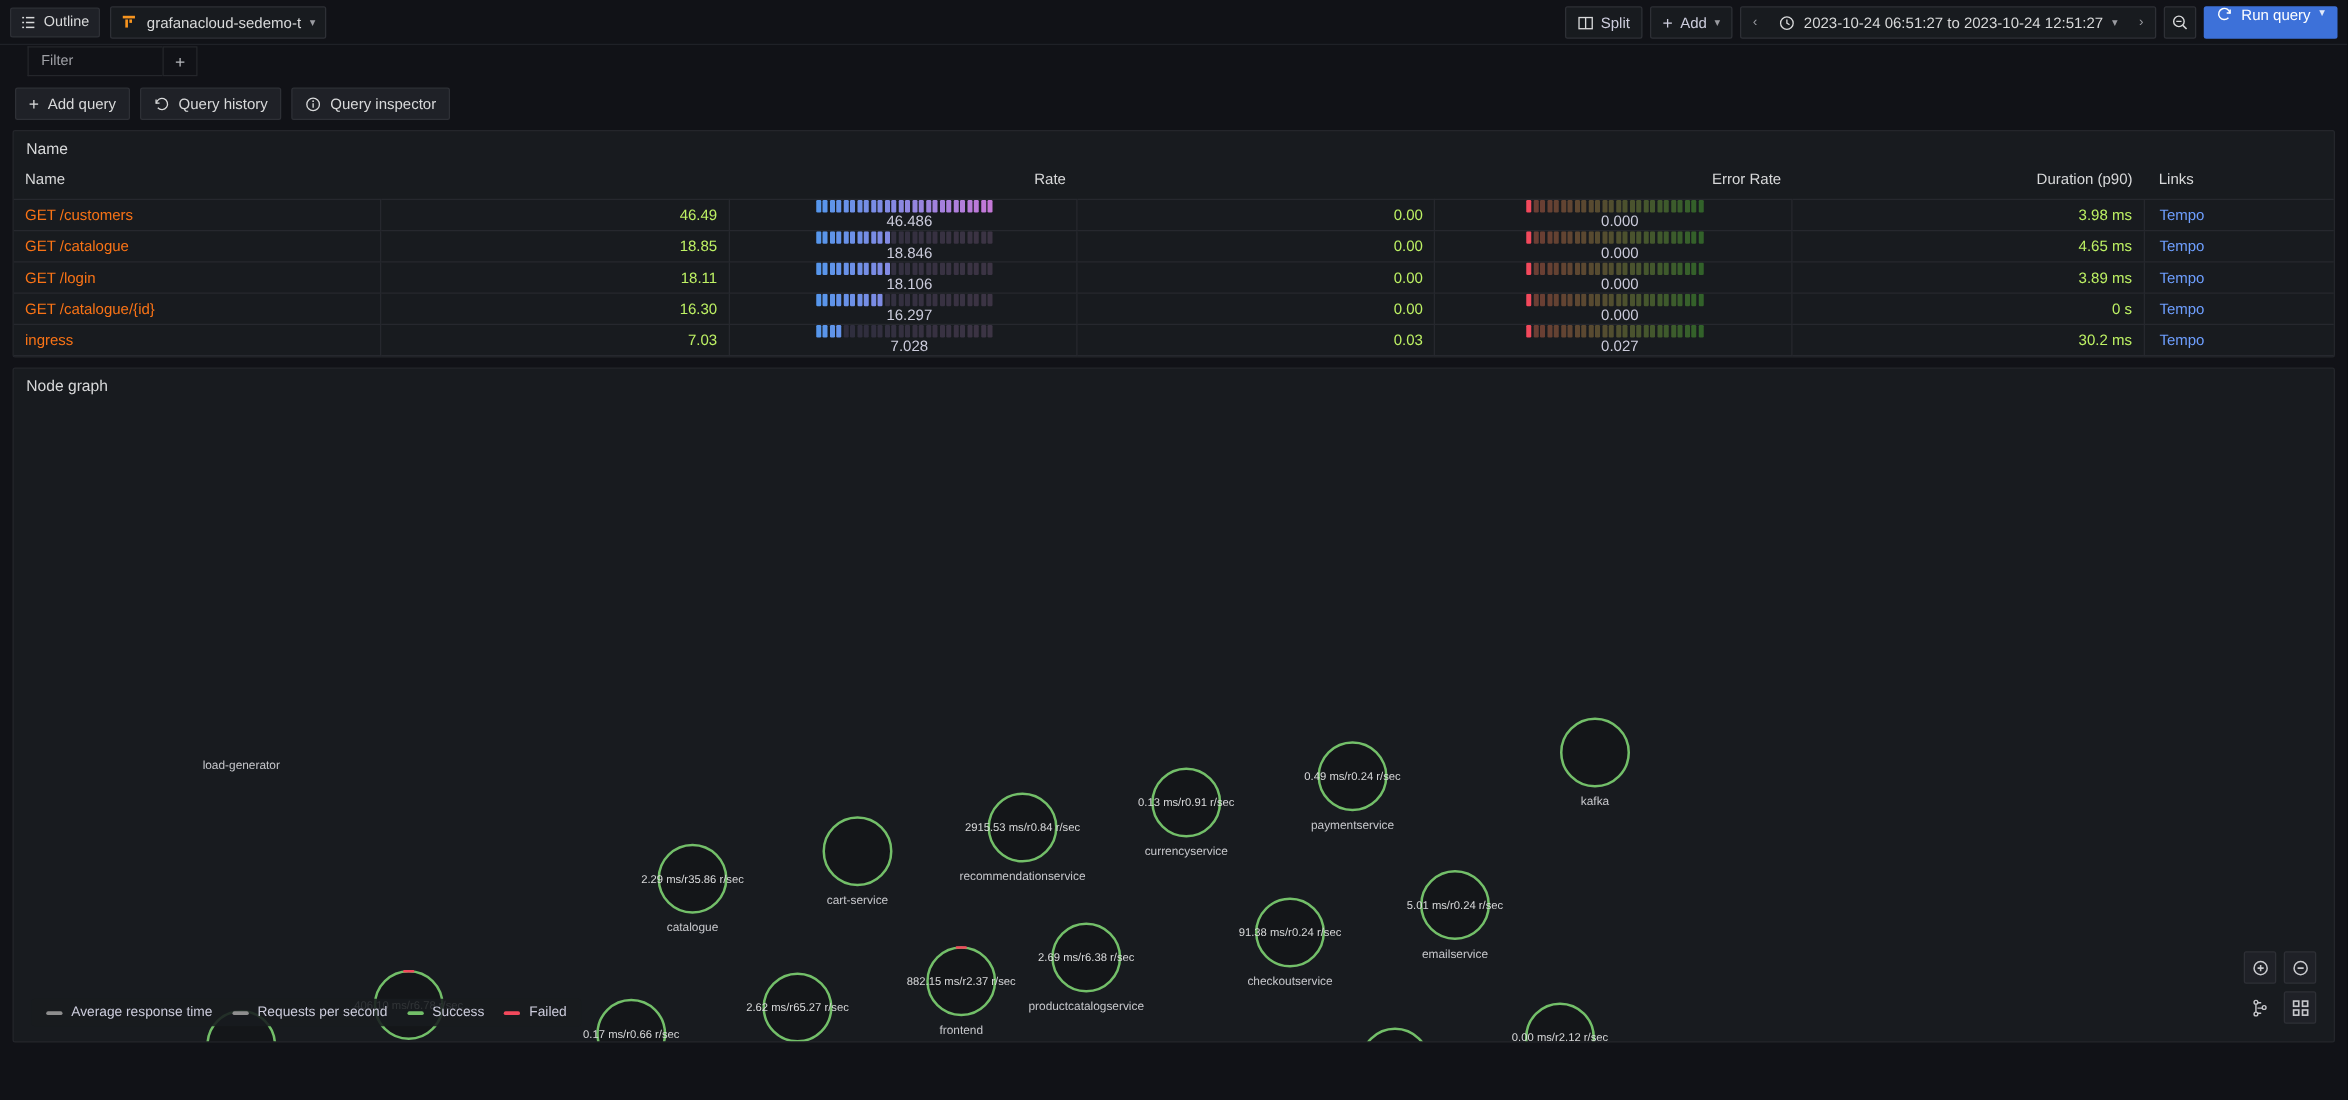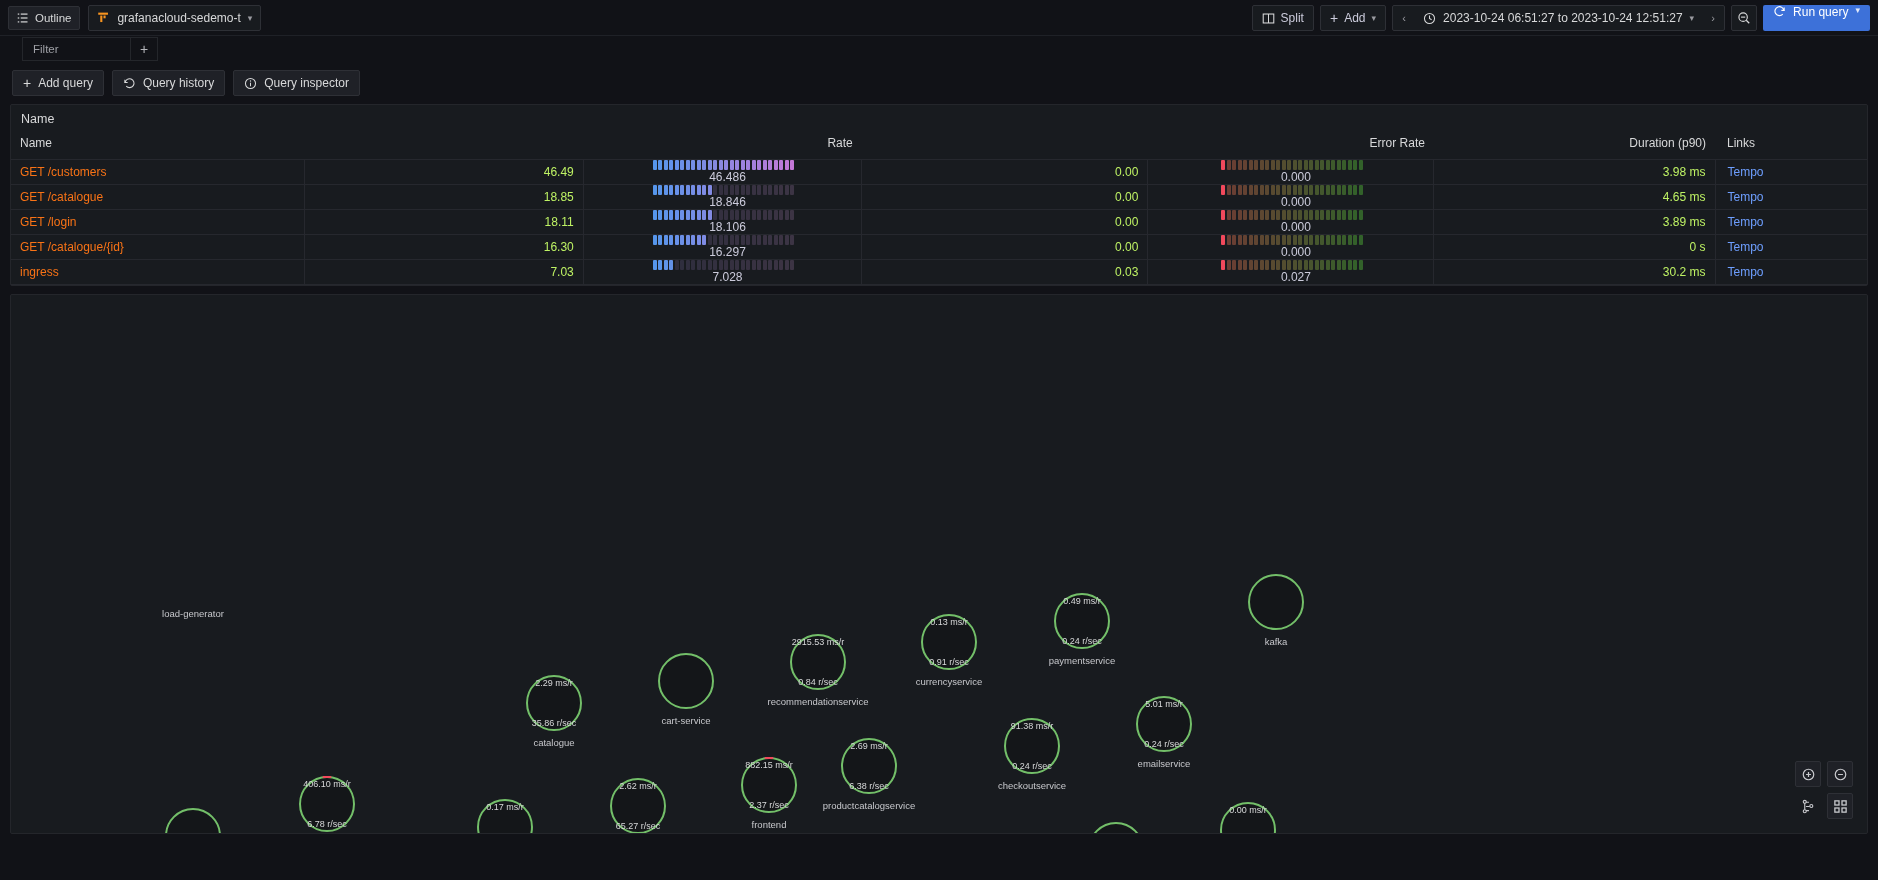--- a/index.html
+++ b/index.html
@@ -105,21 +105,21 @@
   .gauge-val { font-size: 12px; color: #ccccdc; margin-left: 10px; }
   .cell-link { color: #6e9fff; cursor: pointer; }
 
   
   .nodegraph { position: relative; height: 540px; overflow: hidden; }
   .ng-canvas { position: absolute; inset: 0; }
   .node { position: absolute; transform: translate(-50%, -50%); }
   .node .ring {
     width: 56px; height: 56px; border-radius: 50%;
     border: 2px solid #73bf69; background: #141619;
-    display: flex; flex-direction: column; align-items: center; justify-content: space-between;
+    display: flex; flex-direction: row; align-items: center; justify-content: center;
     cursor: pointer;
   }
   .node .ring.err { border-color: #73bf69; position: relative; }
   .node .ring.err::after {
     content: ""; position: absolute; top: -2px; left: 50%; transform: translateX(-50%);
     width: 9px; height: 2px; background: #f2495c; border-radius: 1px;
   }
   .node .l1, .node .l2 { font-size: 9px; color: #d8d9da; line-height: 12px; white-space: nowrap; }
   .node .caption {
     position: absolute; top: 62px; left: 50%; transform: translateX(-50%);
@@ -625,20 +625,21 @@
               </div>
             </td>
             <td class="cell-num">30.2 ms</td>
             <td style="padding-left:12px"><span class="cell-link">Tempo</span></td>
           </tr>
         </tbody>
     </table>
   </div>
 
   <div class="panel nodegraph">
+    <div class="panel-title">Node graph</div>
     <svg class="ng-canvas" id="ng-edges">
         <defs>
           <marker id="arrow" viewBox="0 0 10 10" refX="9" refY="5" markerWidth="7" markerHeight="7" orient="auto-start-reverse">
             <path d="M0 0 L10 5 L0 10 z" fill="#8e8e8e"></path>
           </marker>
         </defs>
         <line x1="211.17950693326196" y1="534.0317595383256" x2="280.98459168008566" y2="517.3618885540094" stroke="#8e8e8e" stroke-width="1" opacity="0.75" marker-end="url(#arrow)"></line>
         <line x1="345.7526511876339" y1="512.8444436927841" x2="458.29681857483934" y2="527.386667568659" stroke="#8e8e8e" stroke-width="1" opacity="0.75" marker-end="url(#arrow)"></line>
         <line x1="345.99937967825974" y1="509.19292205580876" x2="591.0007443860883" y2="510.7684935330295" stroke="#8e8e8e" stroke-width="1" opacity="0.75" marker-end="url(#arrow)"></line>
         <line x1="523.632888959872" y1="527.3211227958096" x2="591.4405332481535" y2="516.6146526450284" stroke="#8e8e8e" stroke-width="1" opacity="0.75" marker-end="url(#arrow)"></line>
@@ -783,20 +784,38 @@
      </div>
         </div>
         <div class="node" style="left: 1237px; top: 535px;">
           <div class="ring ">
        <span class="l1">0.00 ms/r</span>
        <span class="l2">2.12 r/sec</span>
      </div>
         </div>
       </div>
 
+    <div class="legend" id="ng-legend">
+        <div class="item">
+          <span class="swatch" style="background:#8e8e8e"></span>
+                 <span>Average response time</span>
+        </div>
+        <div class="item">
+          <span class="swatch" style="background:#8e8e8e"></span>
+                 <span>Requests per second</span>
+        </div>
+        <div class="item">
+          <span class="swatch" style="background:#73bf69"></span>
+                 <span>Success</span>
+        </div>
+        <div class="item">
+          <span class="swatch" style="background:#f2495c"></span>
+                 <span>Failed</span>
+        </div>
+      </div>
 
     <div class="ng-controls">
       <div class="ng-ctrl">
         <svg width="15" height="15" viewBox="0 0 16 16">
           <circle cx="8" cy="8" r="5.6" fill="none" stroke="#c7c8cc" stroke-width="1.3"></circle>
           <line x1="5.4" y1="8" x2="10.6" y2="8" stroke="#c7c8cc" stroke-width="1.3"></line>
           <line x1="8" y1="5.4" x2="8" y2="10.6" stroke="#c7c8cc" stroke-width="1.3"></line>
         </svg>
       </div>
       <div class="ng-ctrl">

